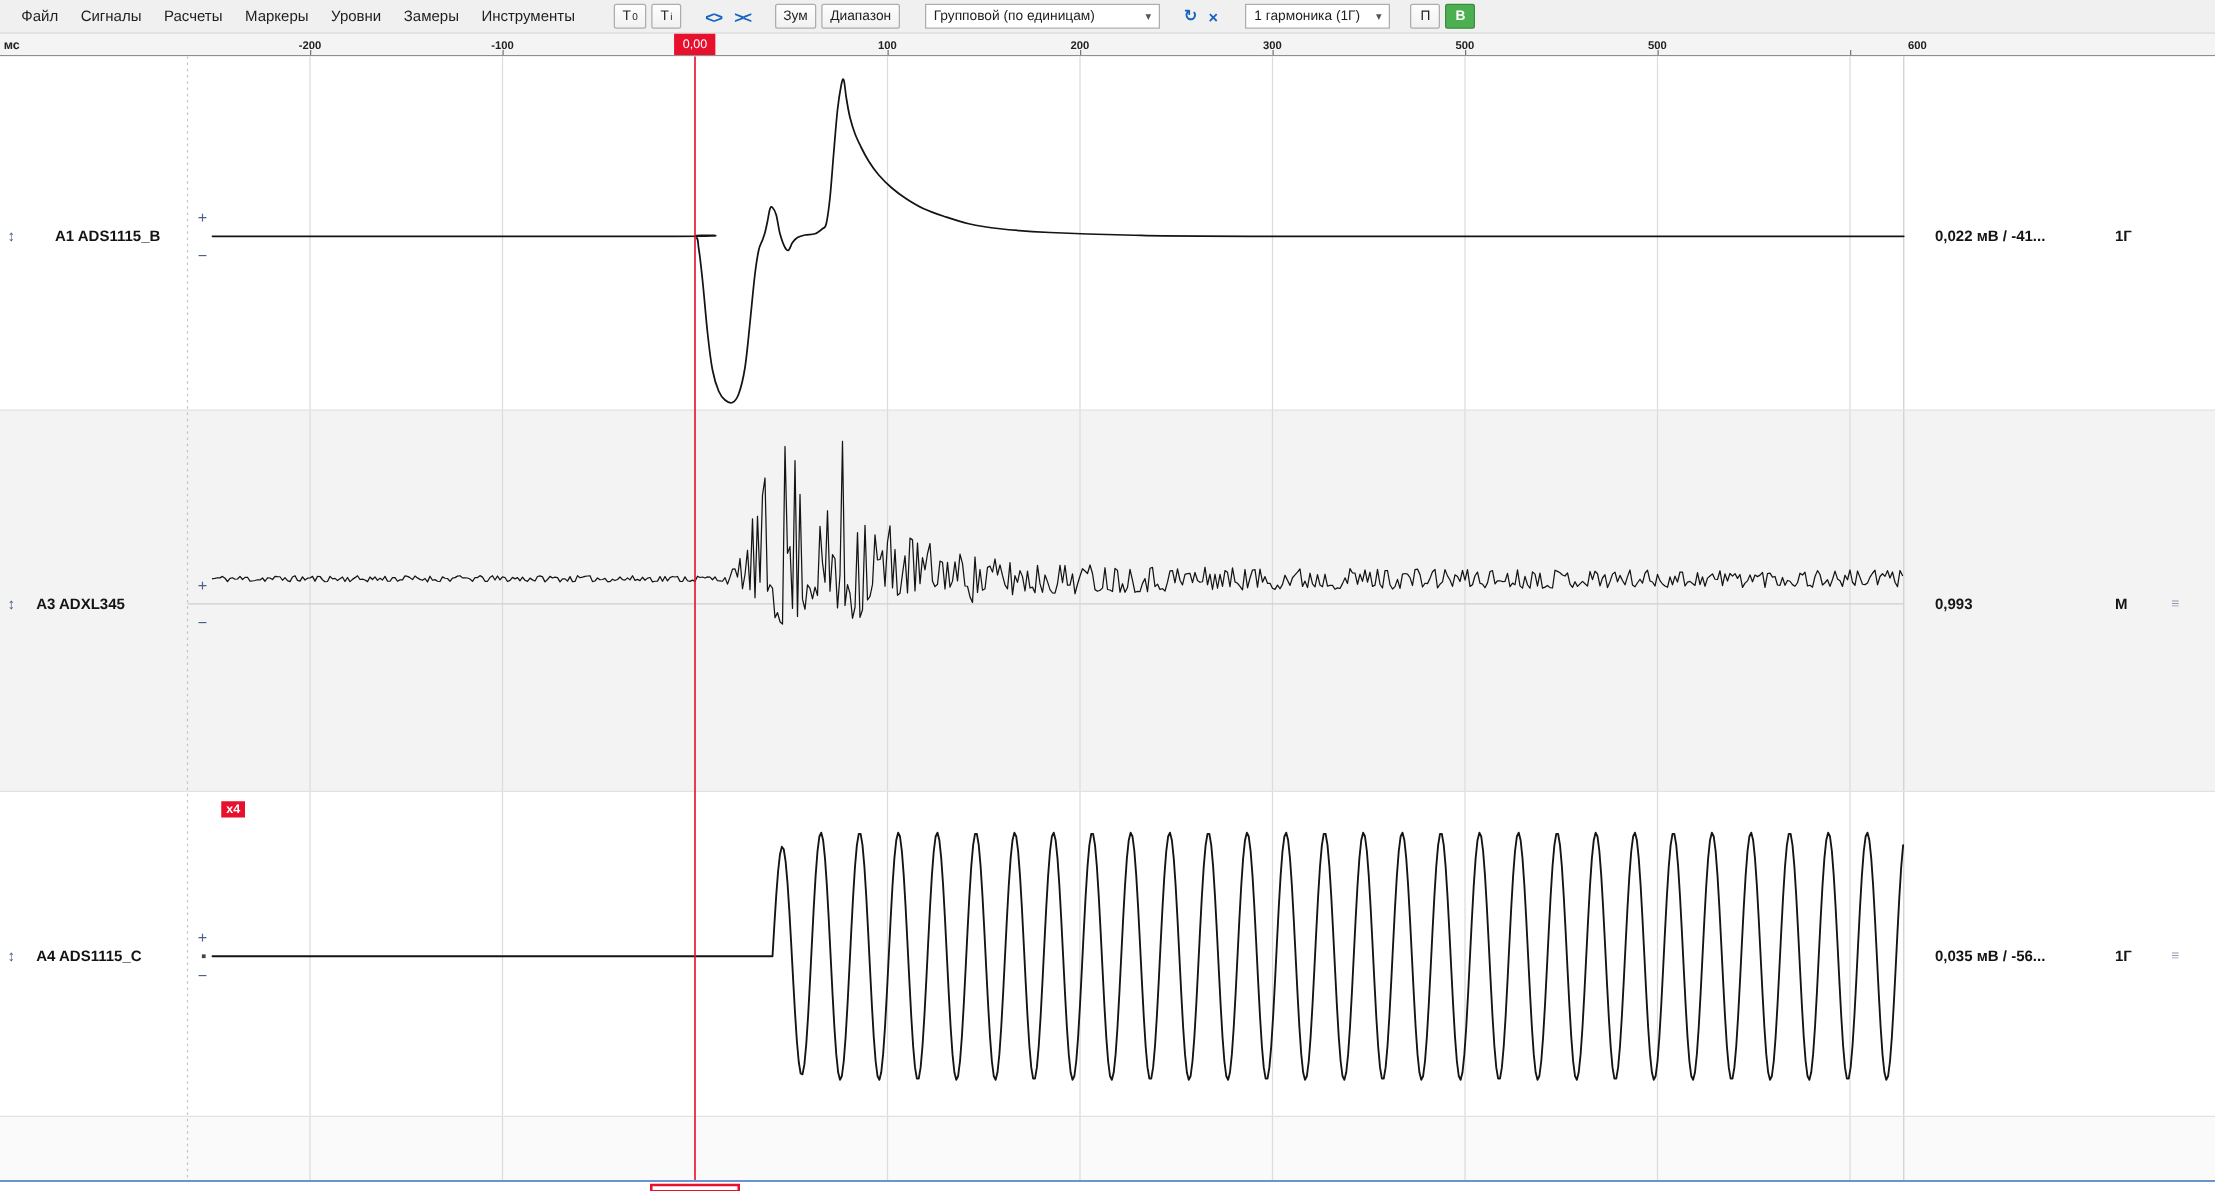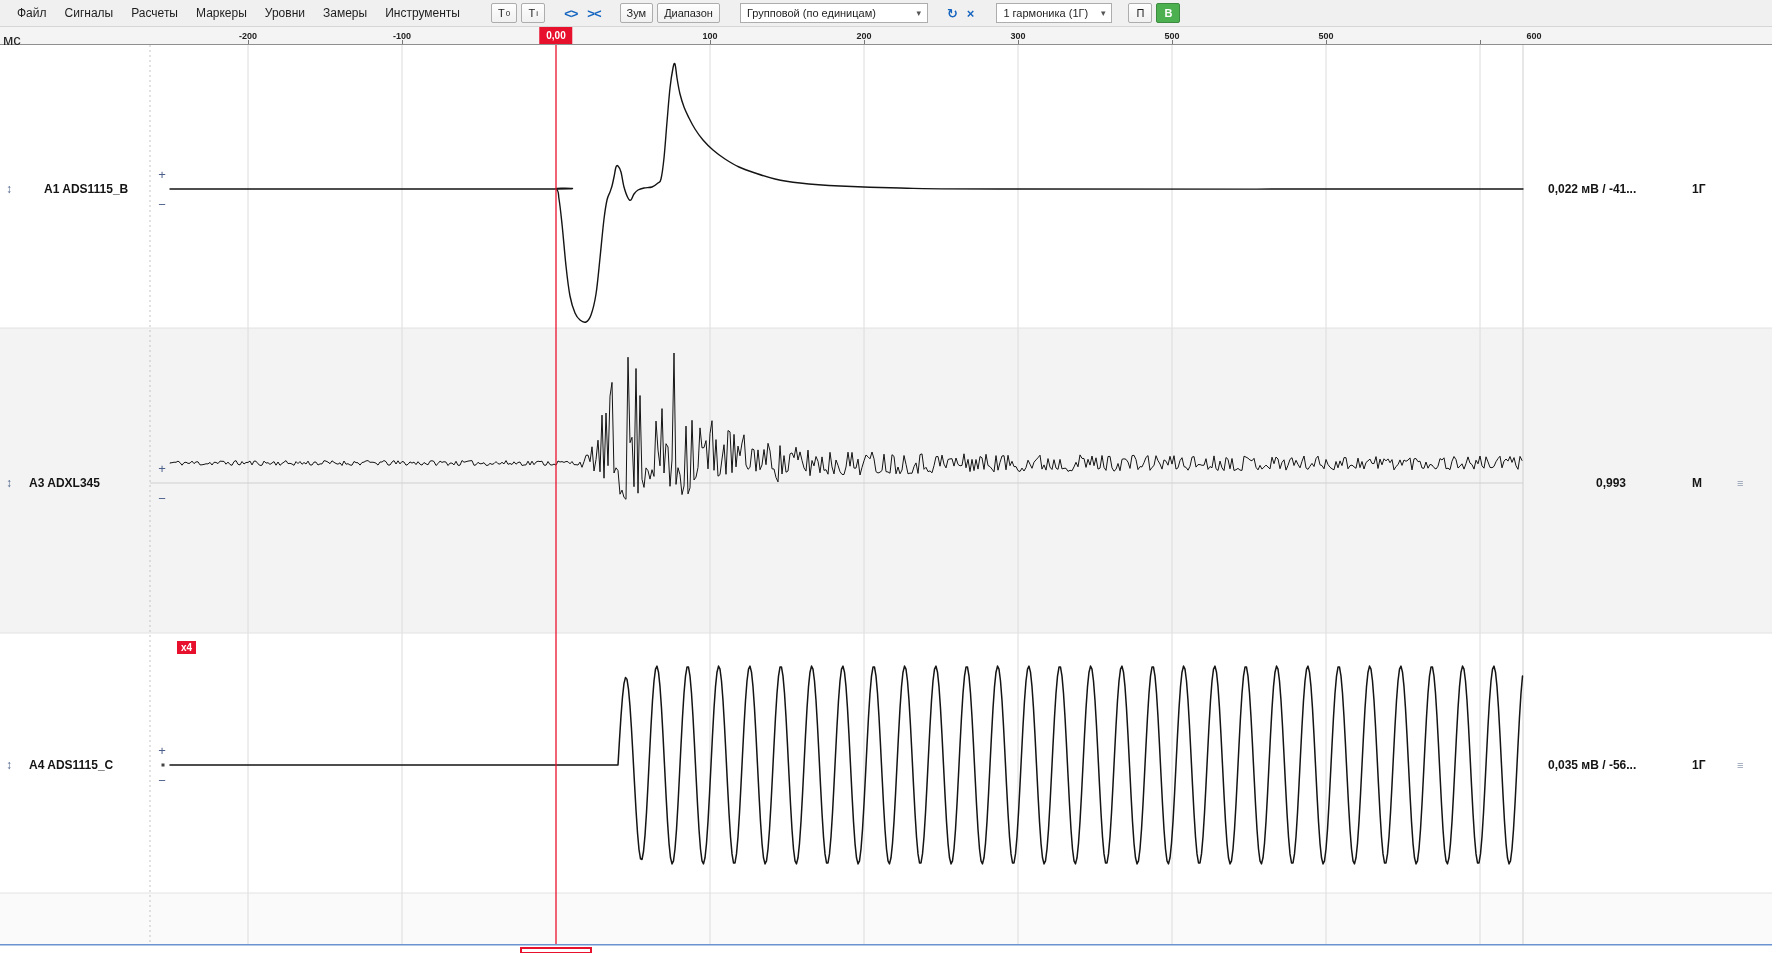--- a/index.html
+++ b/index.html
@@ -22,26 +22,26 @@
     font-family:inherit;cursor:default;letter-spacing:-1px}
   .select{display:inline-flex;align-items:center;justify-content:space-between;height:20px;background:#fff;
     border:1px solid #adadad;font-size:11px;color:#1e1e1e;padding:0 6px;gap:6px;white-space:nowrap}
   .select .arrow{color:#555;font-size:9px;letter-spacing:0}
   .w196{width:188px}.w132{width:116px}
   .gap8{display:inline-block;width:8px}.gap10{display:inline-block;width:12px}
 
   
   .ruler{position:absolute;left:0;top:27px;width:1772px;height:18px;background:#f4f4f4;
     border-bottom:1px solid #8f8f8f}
-  .unit-label{position:absolute;left:3px;top:4px;font-size:15px;font-weight:normal;color:#222}
+  .unit-label{position:absolute;left:3px;top:4px;font-size:10px;font-weight:bold;color:#222}
   .tick-label{position:absolute;top:4px;transform:translateX(-50%);font-size:9px;font-weight:bold;
     color:#222;white-space:nowrap}
   .tick-mark{position:absolute;bottom:0;width:1px;height:4px;background:#777}
   .cursor-badge{position:absolute;top:0;height:17px;transform:translateX(-50%);background:#e8112d;
-    color:#fff;font-size:10px;font-weight:bold;display:flex;align-items:center;padding:0 7px}
+    color:#fff;font-size:10px;font-weight:normal;display:flex;align-items:center;padding:0 7px}
 
   
   svg#plot{position:absolute;left:0;top:45px}
   .ch-name{position:absolute;transform:translateY(-50%);font-size:12px;font-weight:bold;color:#141414;white-space:nowrap}
   .ch-value{position:absolute;transform:translateY(-50%);font-size:12px;font-weight:bold;color:#141414;white-space:nowrap}
   .ch-unit{position:absolute;transform:translateY(-50%);font-size:12px;font-weight:bold;color:#141414;white-space:nowrap}
   .ud-icon{position:absolute;transform:translateY(-50%);font-size:12px;color:#4a5f8a}
   .pm-btn{position:absolute;transform:translate(-50%,-50%);font-size:13px;color:#4a5f8a;line-height:1;cursor:default}
   .base-dot{position:absolute;width:3px;height:3px;background:#444;transform:translate(-50%,-50%)}
   .gain-badge{position:absolute;background:#e8112d;color:#fff;font-size:10px;font-weight:bold;padding:1px 4px}
@@ -147,21 +147,21 @@
 <div class="ud-icon" style="left: 6px; top: 189px;">↕</div>
     <div class="ch-name" style="left: 44px; top: 189px;">A1 ADS1115_B</div>
     <div class="pm-btn" style="left: 162px; top: 174px;">+</div>
     <div class="pm-btn" style="left: 162px; top: 204px;">−</div>
     <div class="ch-value" style="left: 1548px; top: 189px;">0,022 мВ / -41...</div>
     <div class="ch-unit" style="left: 1692px; top: 189px;">1Г</div>
     <div class="ud-icon" style="left: 6px; top: 483px;">↕</div>
     <div class="ch-name" style="left: 29px; top: 483px;">A3 ADXL345</div>
     <div class="pm-btn" style="left: 162px; top: 468px;">+</div>
     <div class="pm-btn" style="left: 162px; top: 498px;">−</div>
-    <div class="ch-value" style="left: 1548px; top: 483px; margin-left: 48px;">0,993</div>
+    <div class="ch-value" style="left: 1548px; top: 483px;">0,993</div>
     <div class="ch-unit" style="left: 1692px; top: 483px;">М</div>
     <div class="handle-icon" style="left: 1737px; top: 483px;">≡</div>
     <div class="ud-icon" style="left: 6px; top: 765px;">↕</div>
     <div class="ch-name" style="left: 29px; top: 765px;">A4 ADS1115_C</div>
     <div class="pm-btn" style="left: 162px; top: 750px;">+</div>
     <div class="pm-btn" style="left: 162px; top: 780px;">−</div>
     <div class="base-dot" style="left: 163px; top: 765px;"></div>
     <div class="ch-value" style="left: 1548px; top: 765px;">0,035 мВ / -56...</div>
     <div class="ch-unit" style="left: 1692px; top: 765px;">1Г</div>
     <div class="handle-icon" style="left: 1737px; top: 765px;">≡</div>

